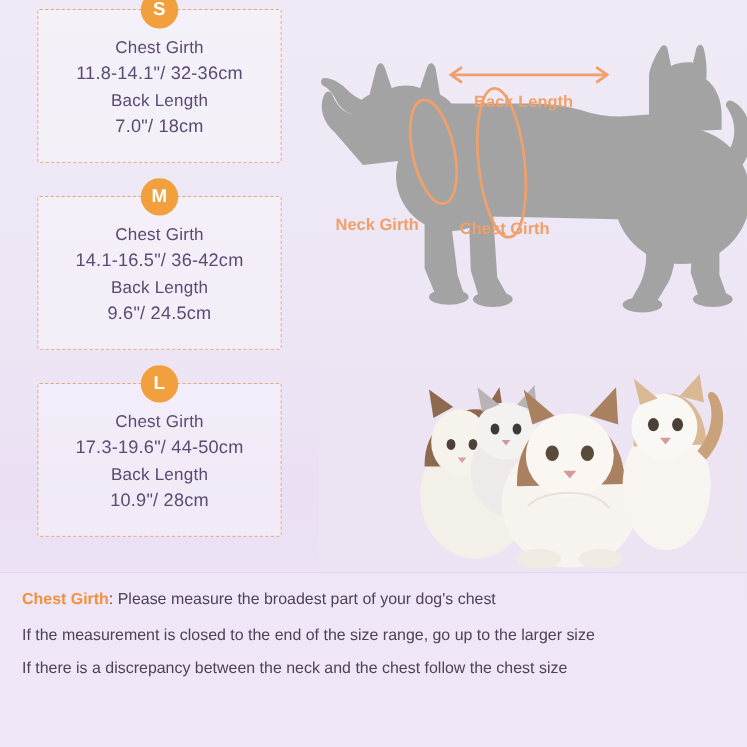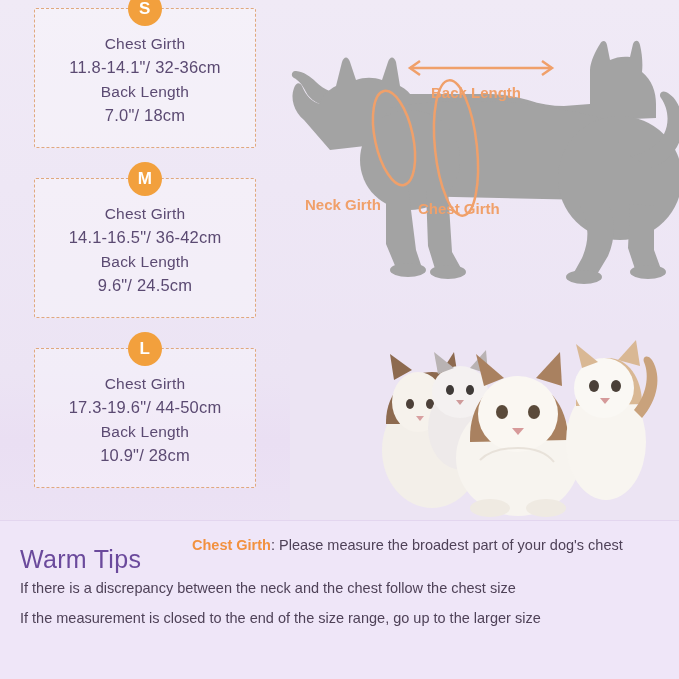--- a/index.html
+++ b/index.html
@@ -278,26 +278,25 @@
         <ellipse cx="304" cy="56" rx="5" ry="6" fill="#4a4038"></ellipse>
         <ellipse cx="326" cy="56" rx="5" ry="6" fill="#4a4038"></ellipse>
         <path d="M310 68 L320 68 L315 74 Z" fill="#d59a9a"></path>
         <path d="M352 88 C368 70 372 46 362 30 C358 24 352 26 354 32 C360 46 356 66 344 80 Z" fill="#c9a27c"></path>
       </g>
     </svg>
   </div>
 
   <div class="tips">
     <div class="tips-top">
-      <div class="tips-title">Warm Tips</div>
       <div class="tips-lines">
         <div class="tip-line">
           <span class="tip-key">Chest Girth</span><span>: Please measure the broadest part of your dog's chest</span>
         </div>
       </div>
     </div>
     <div class="tips-bottom">
+      <div class="tip-note">If the measurement is closed to the end of the size range, go up to the larger size</div>
       <div class="tip-note">If there is a discrepancy between the neck and the chest follow the chest size</div>
-      <div class="tip-note">If the measurement is closed to the end of the size range, go up to the larger size</div>
     </div>
   </div>
 
 </div>
 
 </body></html>

